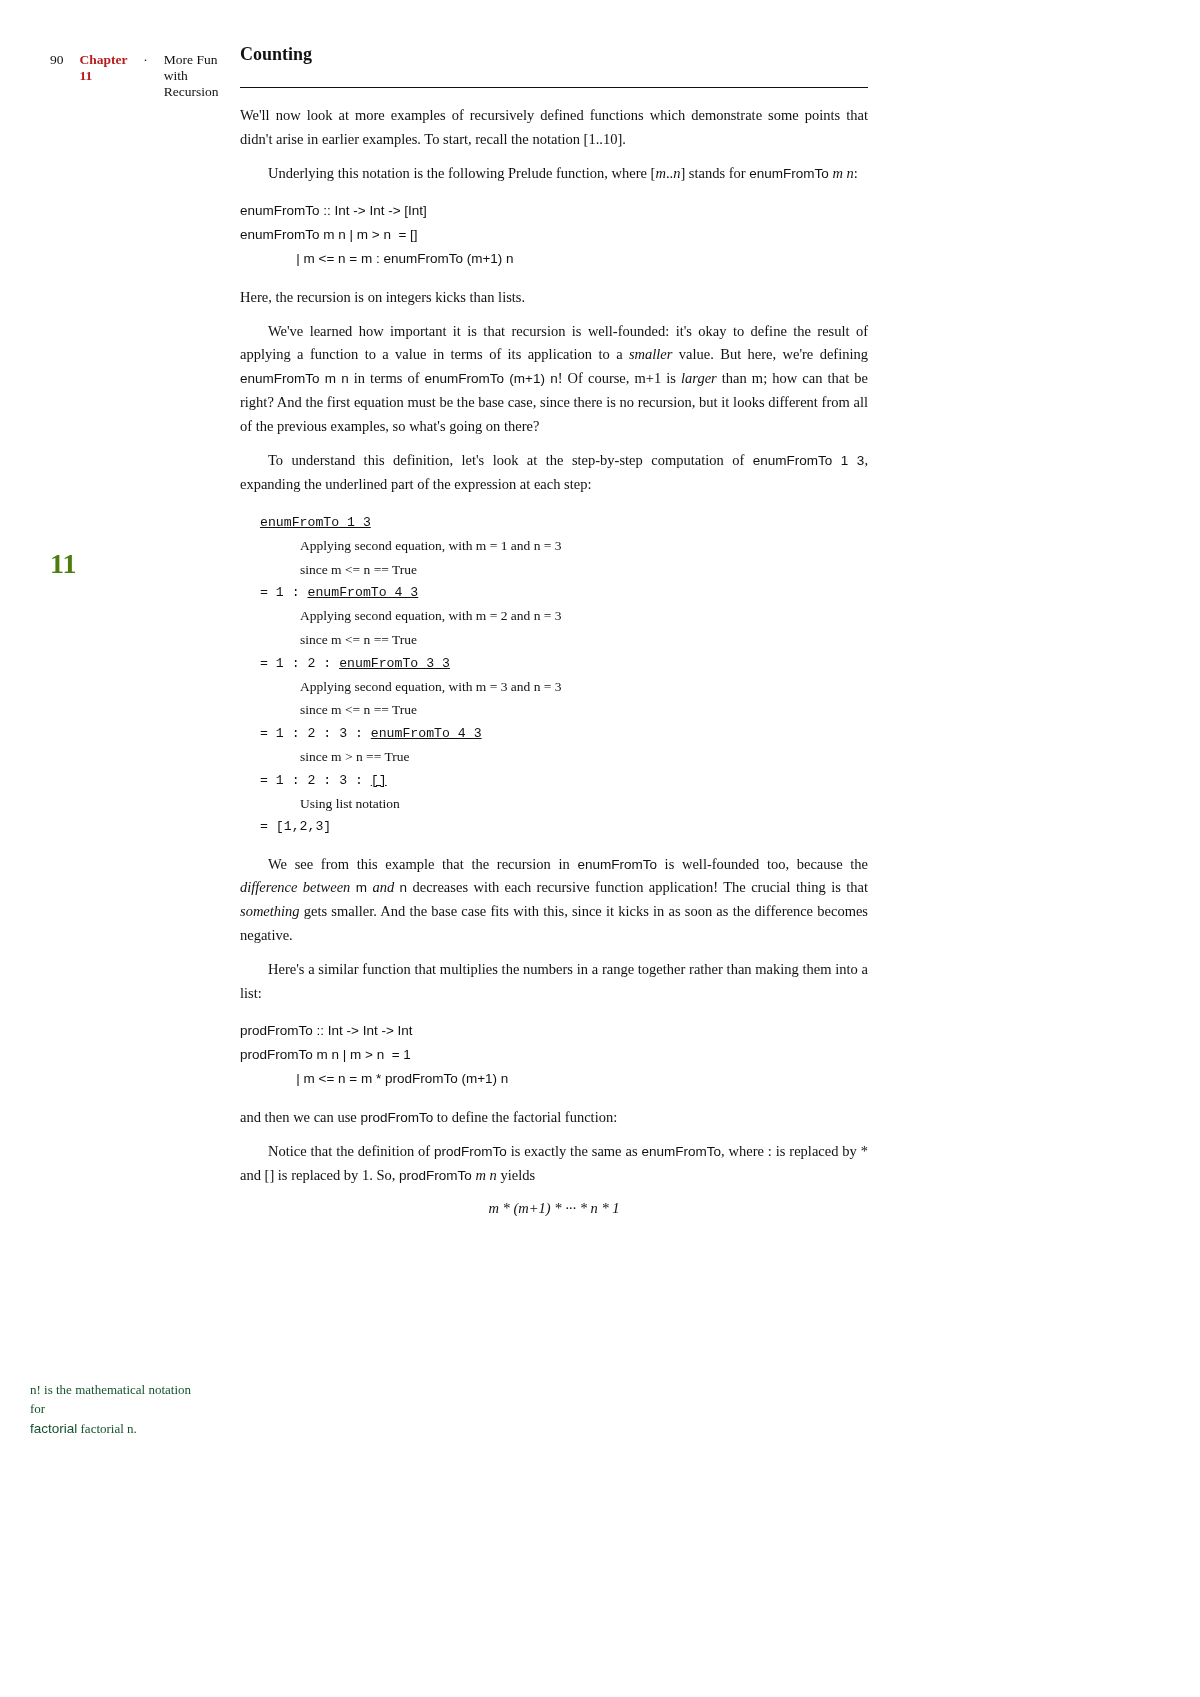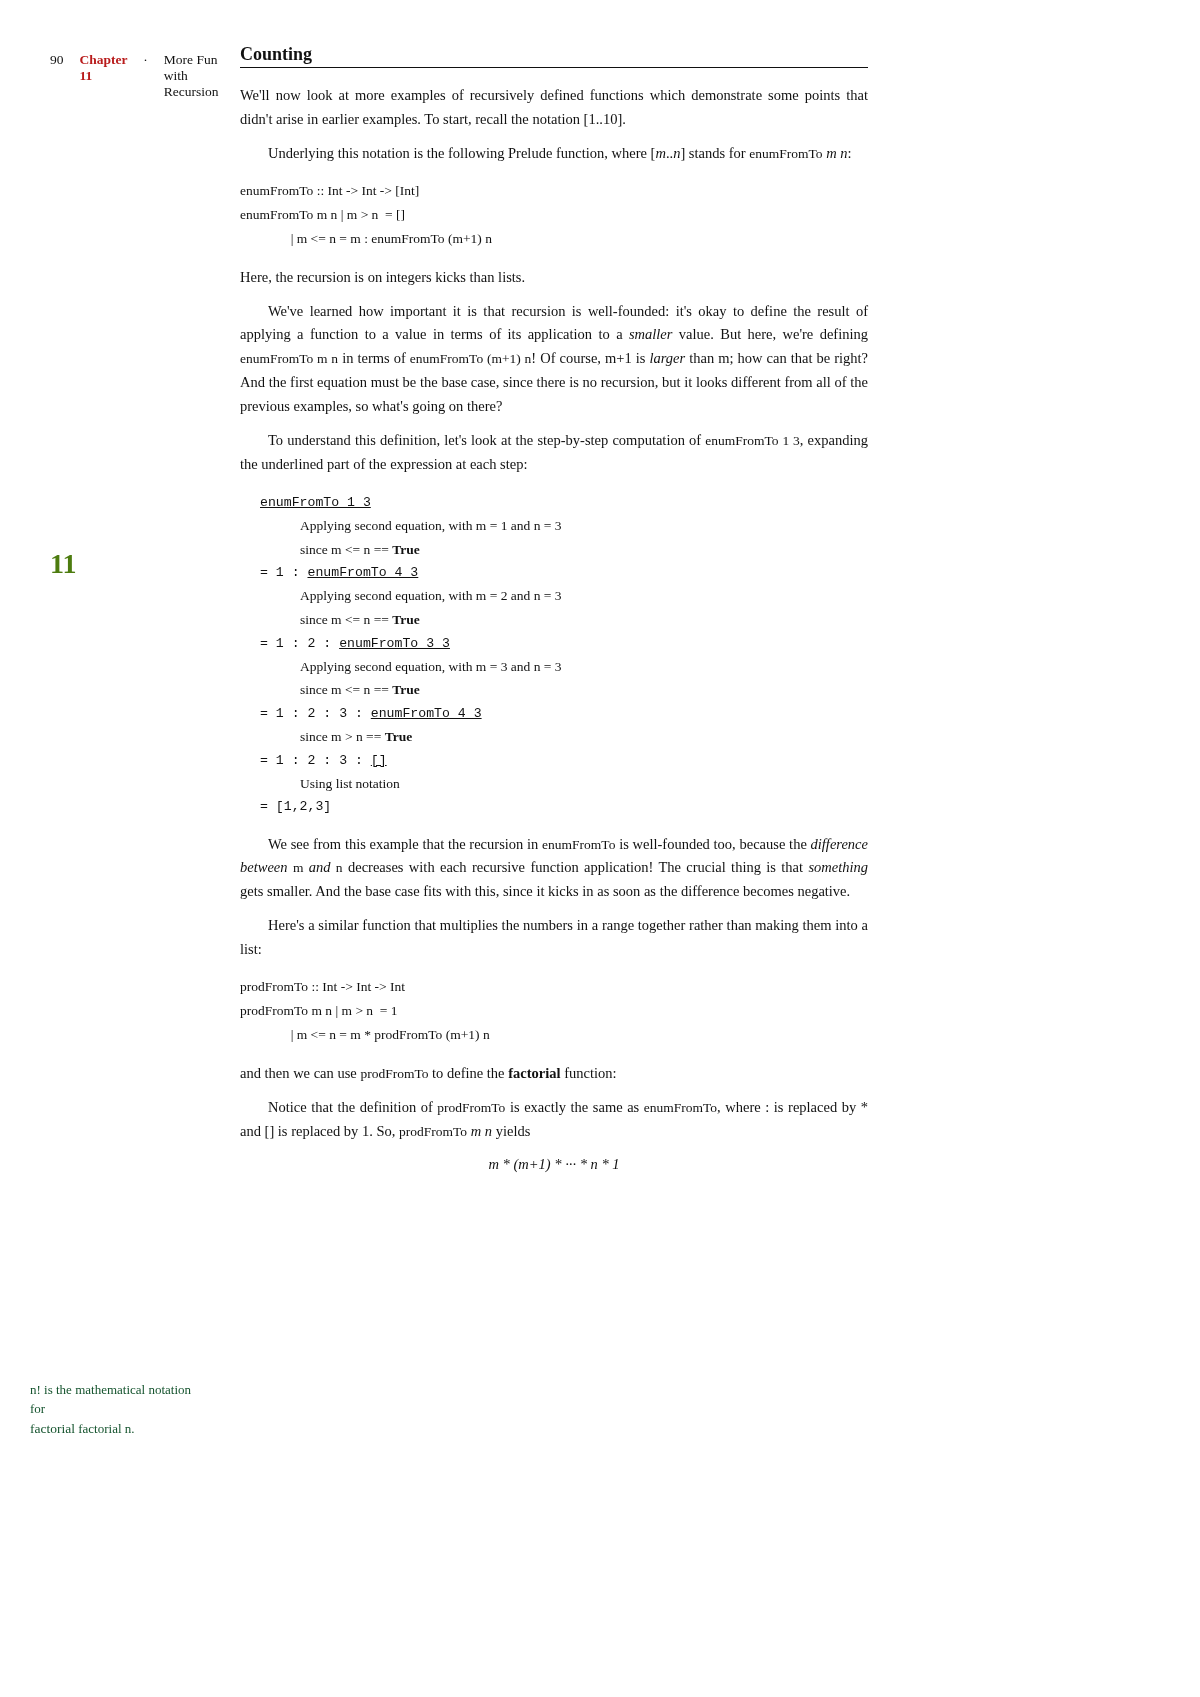--- a/index.html
+++ b/index.html
@@ -55,34 +55,34 @@
       flex: 1;
       padding-top: 44px;
       padding-right: 80px;
       padding-left: 10px;
     }
     .section-title {
       font-size: 18px;
       font-weight: bold;
       font-family: Georgia, serif;
       border-bottom: 1.5px solid #111;
-      padding-bottom: 2px;
+      padding-bottom: 22px;
       margin-bottom: 16px;
     }
     p {
       font-size: 14.5px;
       line-height: 1.65;
       margin-bottom: 10px;
       text-align: justify;
     }
     p.indent {
       text-indent: 28px;
     }
     code, .code-inline {
-      font-family: Liberation Serif, serif;
+      font-family: Liberation Sans, sans-serif;
       font-size: 13.5px;
       background: none;
     }
     .code-block {
       font-family: 'Courier New', Courier, monospace;
       font-size: 13.5px;
       line-height: 1.7;
       margin: 14px 0;
       white-space: pre;
       color: #111;
@@ -96,21 +96,21 @@
     .step-computation .explanation {
       font-family: Georgia, serif;
       font-size: 13.5px;
       margin-left: 40px;
       display: block;
     }
     .step-computation .step-line {
       display: block;
     }
     em { font-style: italic; }
-    strong { font-weight: bold; }
+    strong { font-weight: normal; }
     .math-formula {
       font-style: italic;
       font-family: Georgia, serif;
       font-size: 14.5px;
       text-align: center;
       margin: 12px 0;
       display: block;
     }
     .math-formula span {
       font-style: italic;

